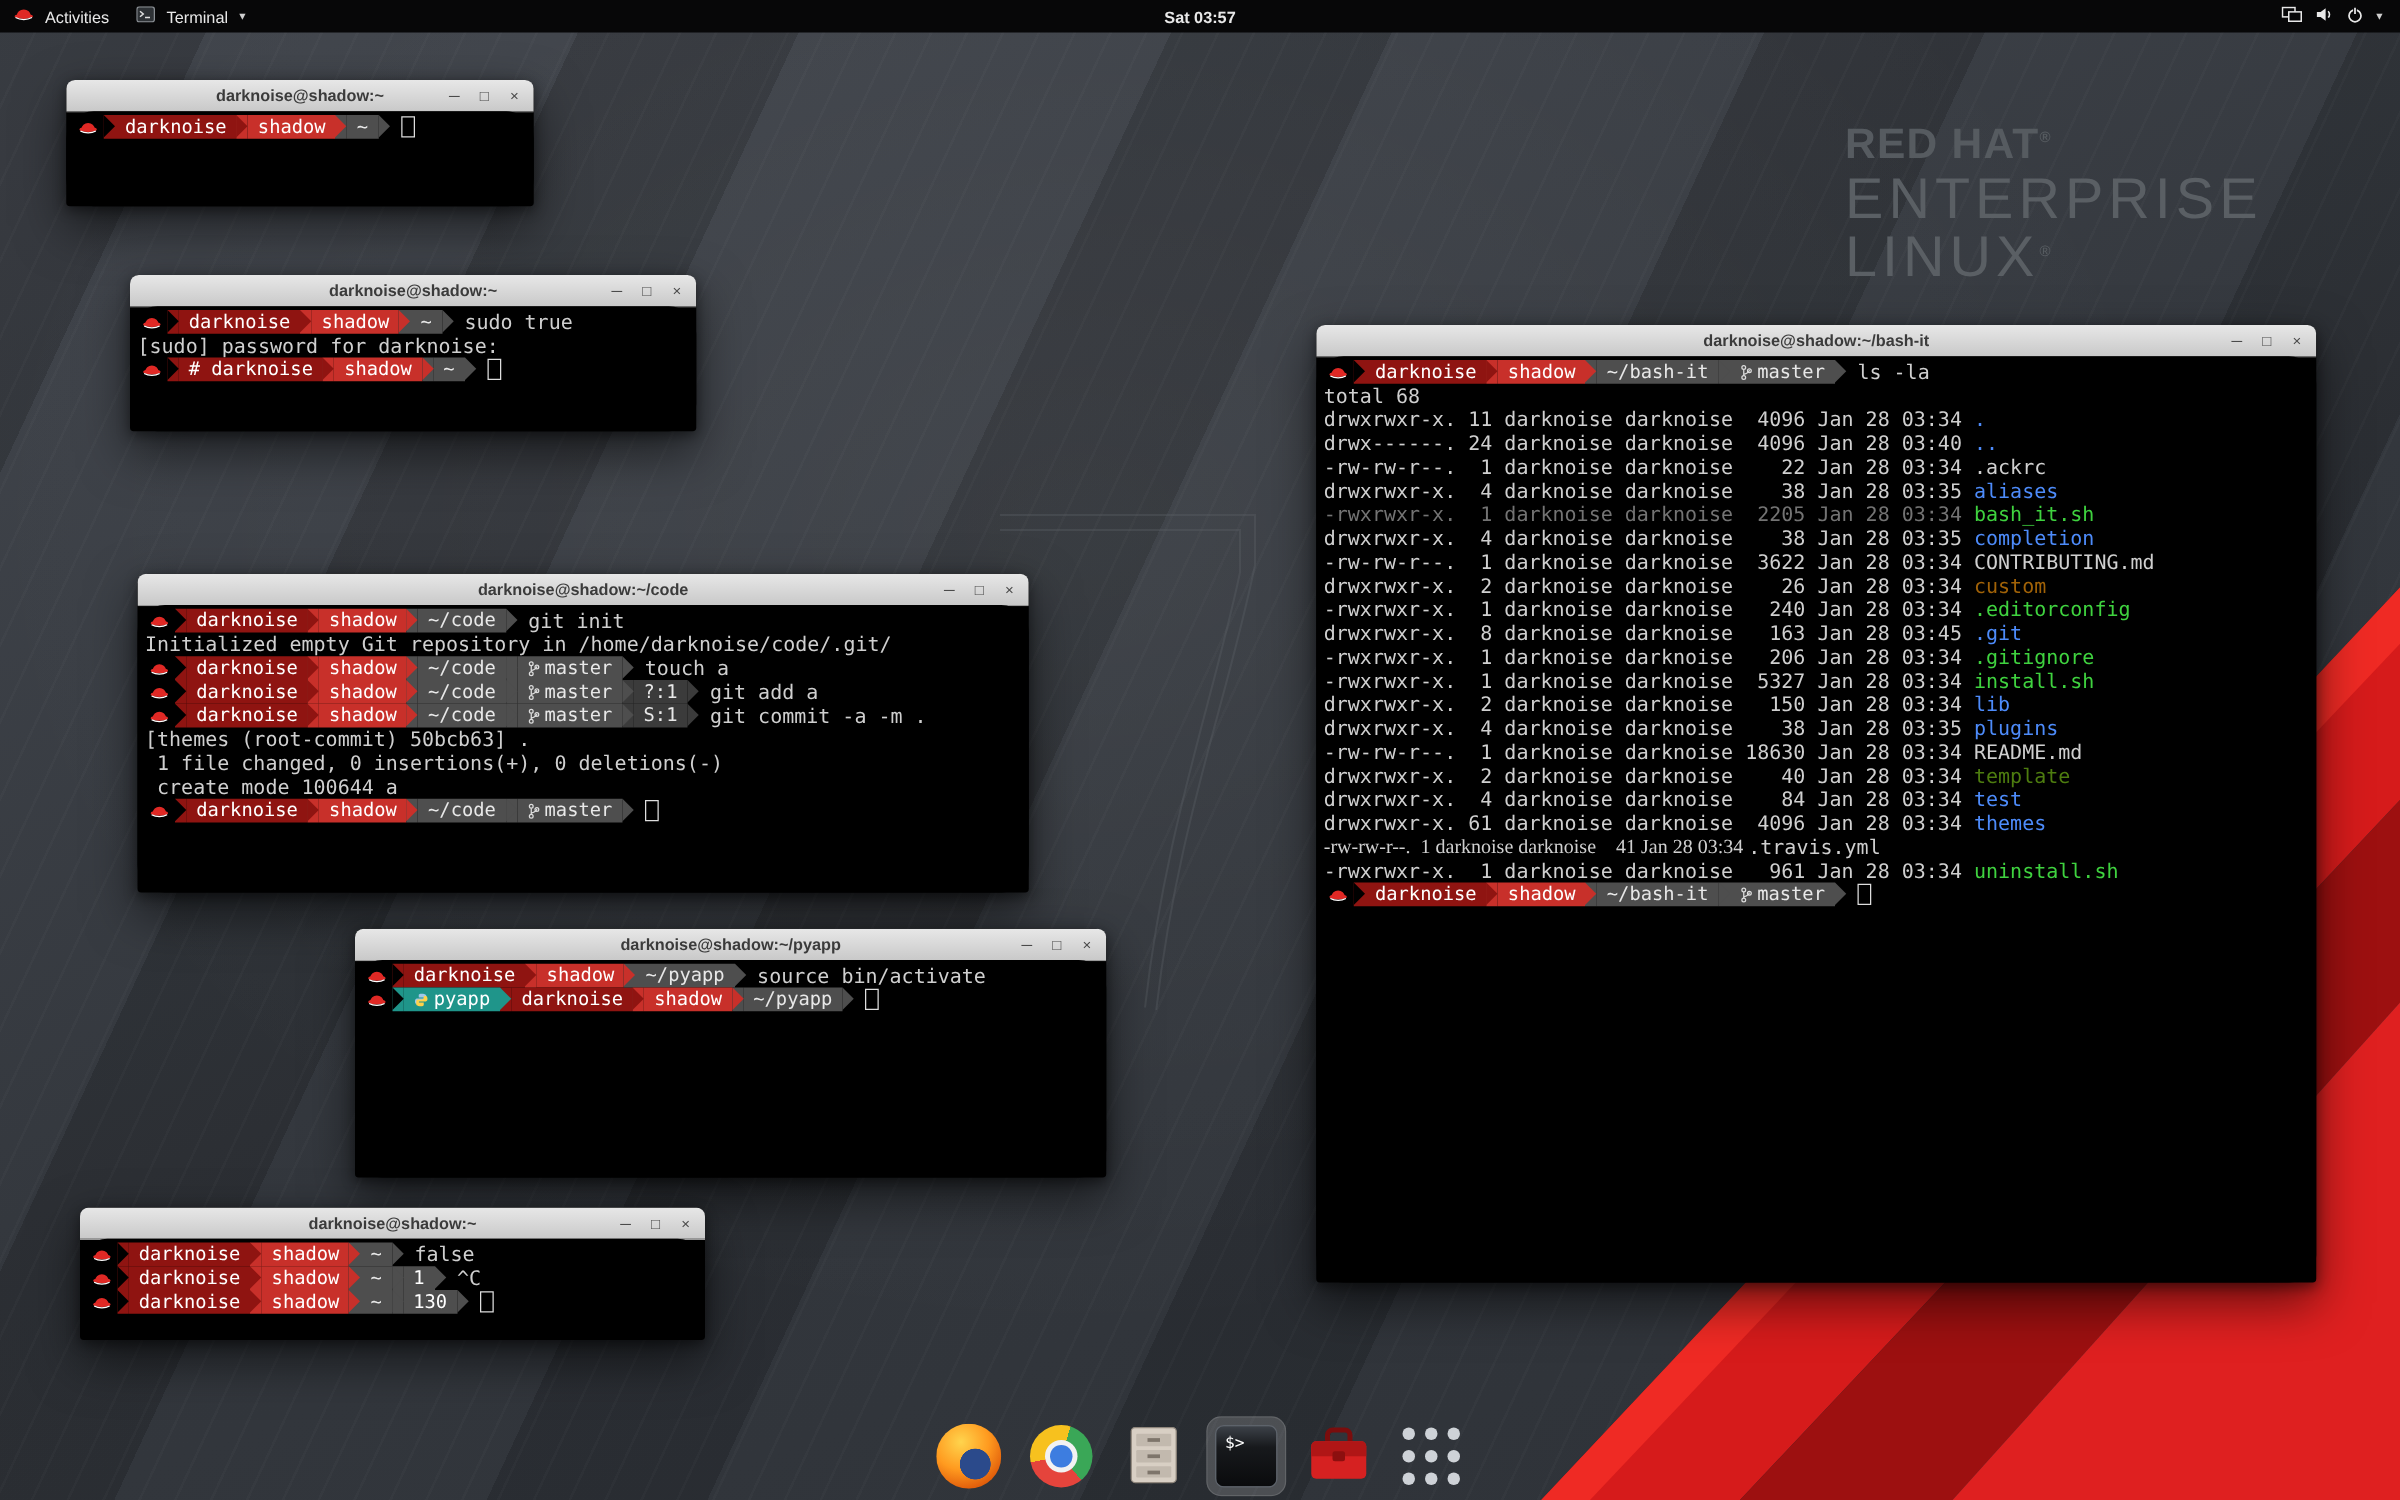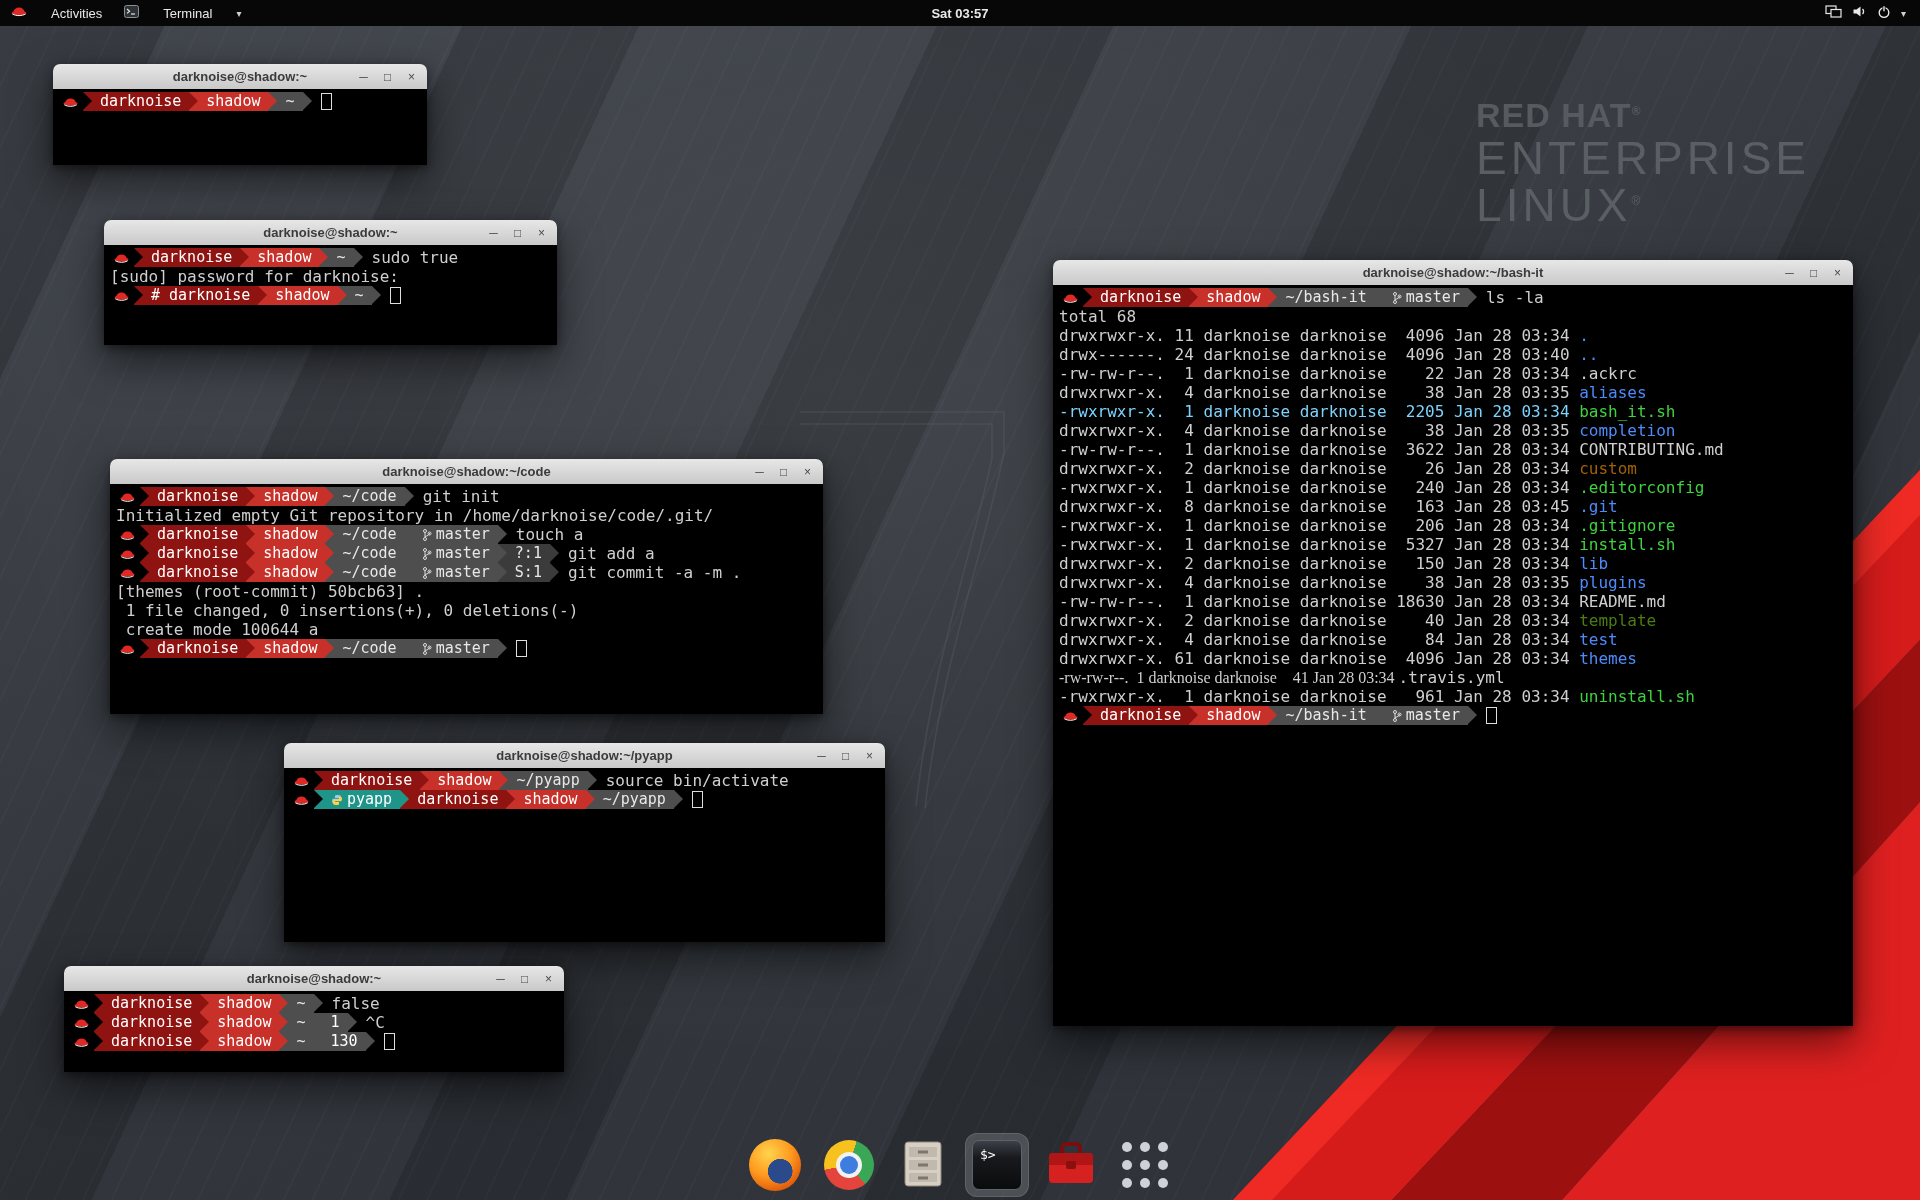--- a/index.html
+++ b/index.html
@@ -21,39 +21,39 @@
   .deco-svg{position:absolute;inset:0;z-index:1;pointer-events:none;}
   .rhel-brand{position:absolute;top:96px;right:110px;z-index:2;text-align:left;}
   .rh1{font-size:34px;font-weight:bold;letter-spacing:1px;color:#565b60;}
   .rh2,.rh3{font-size:46px;font-weight:normal;letter-spacing:4px;color:#5a5f64;line-height:1.02;}
   .rhel-brand sup{font-size:12px;vertical-align:super;}
   
   .topbar{
     position:absolute;top:0;left:0;right:0;height:26px;background:#070708;
     color:#e8e8e8;display:flex;align-items:center;z-index:40;font-size:13px;
   }
-  .tb-item{display:flex;align-items:center;gap:24px;padding:0 11px;height:100%;
+  .tb-item{display:flex;align-items:center;gap:9px;padding:0 11px;height:100%;
     background:none;border:0;color:#e8e8e8;font:inherit;cursor:default;}
   .tb-clock{position:absolute;left:50%;transform:translateX(-50%);top:0;height:100%;
     display:flex;align-items:center;background:none;border:0;color:#e8e8e8;font:inherit;font-weight:bold;}
   .tb-right{margin-left:auto;height:100%;display:flex;}
   .tb-status{display:flex;align-items:center;gap:10px;padding:0 14px;background:none;border:0;color:#e8e8e8;font:inherit;}
   .caret{font-size:10px;color:#cfcfcf;}
   
   .term-window{position:absolute;border-radius:8px 8px 3px 3px;background:#000;
     box-shadow:0 16px 40px rgba(0,0,0,.55),0 3px 10px rgba(0,0,0,.45);}
   .titlebar{height:25px;background:linear-gradient(#e7e7e7,#c9c9c9);
     border-bottom:1px solid #999;border-radius:7px 7px 0 0;position:relative;
     display:flex;align-items:center;justify-content:center;}
   .title{font-size:13px;font-weight:bold;color:#3b3b3b;}
   .winbtns{position:absolute;right:9px;top:0;height:100%;display:flex;align-items:center;gap:11px;}
   .winbtn{font-size:12px;color:#4a4a4a;width:13px;text-align:center;line-height:1;background:none;border:0;padding:0;font-family:inherit;}
   .term-body{position:absolute;left:0;right:0;bottom:0;top:25px;background:#000;
     padding:3px 6px;overflow:hidden;
-    font-family:"DejaVu Sans Mono",monospace;font-size:16px;color:#cfcfcf;}
+    font-family:"DejaVu Sans Mono",monospace;font-size:16px;color:#cfcfcf;border-radius:22px;}
   .t-line{display:flex;height:19px;line-height:19px;align-items:stretch;}
   .t-line span{white-space:pre;}
   .picon{display:flex;align-items:center;padding:0 5px 0 4px;}
   .pseg{padding:0 8px;display:flex;align-items:center;font-size:15px;}
   .parrow{width:9px;flex:0 0 9px;position:relative;}
   .parrow b{position:absolute;left:0;top:50%;margin-top:-9.5px;width:0;height:0;
     border-top:9.5px solid transparent;border-bottom:9.5px solid transparent;border-left:9px solid #000;}
   .t-cmd{padding-left:9px;display:flex;align-items:center;color:#cfcfcf;}
   .t-cursor{width:9px;height:15px;border:1px solid #dedede;margin-left:9px;align-self:center;flex:0 0 9px;}
   
@@ -513,21 +513,21 @@
       </div>
       <div class="t-line">
         <span style="color: rgb(207, 207, 207);">-rw-rw-r--.  1 darknoise darknoise    22 Jan 28 03:34 </span>
         <span style="color: rgb(207, 207, 207);">.ackrc</span>
       </div>
       <div class="t-line">
         <span style="color: rgb(207, 207, 207);">drwxrwxr-x.  4 darknoise darknoise    38 Jan 28 03:35 </span>
         <span style="color: rgb(77, 139, 250);">aliases</span>
       </div>
       <div class="t-line">
-        <span style="color: #7dd3fc;">-rwxrwxr-x.  1 darknoise darknoise  2205 Jan 28 03:34 </span>
+        <span style="color: #737373;">-rwxrwxr-x.  1 darknoise darknoise  2205 Jan 28 03:34 </span>
         <span style="color: rgb(63, 210, 63);">bash_it.sh</span>
       </div>
       <div class="t-line">
         <span style="color: rgb(207, 207, 207);">drwxrwxr-x.  4 darknoise darknoise    38 Jan 28 03:35 </span>
         <span style="color: rgb(77, 139, 250);">completion</span>
       </div>
       <div class="t-line">
         <span style="color: rgb(207, 207, 207);">-rw-rw-r--.  1 darknoise darknoise  3622 Jan 28 03:34 </span>
         <span style="color: rgb(207, 207, 207);">CONTRIBUTING.md</span>
       </div>

